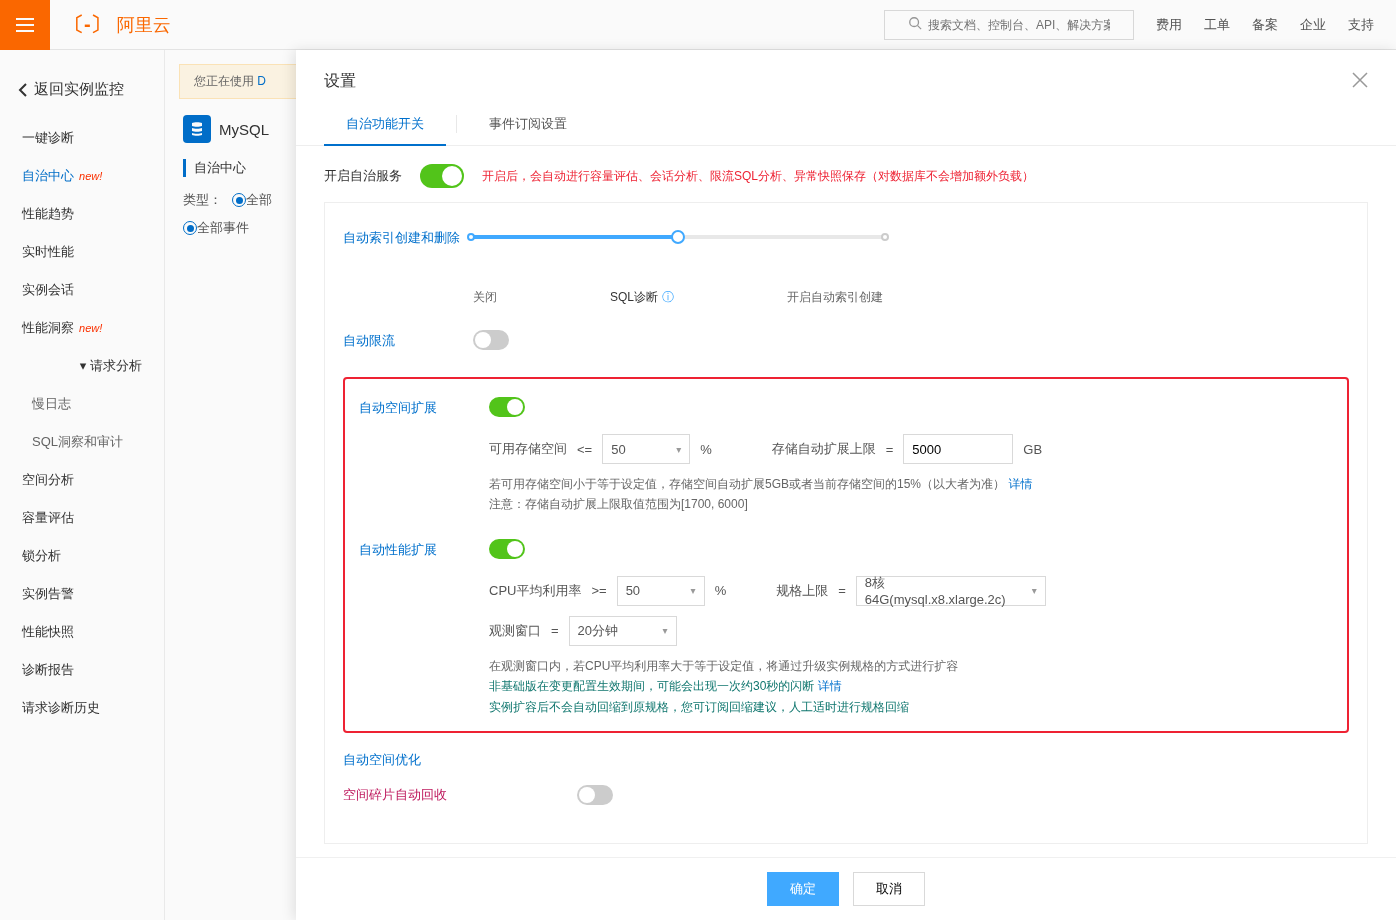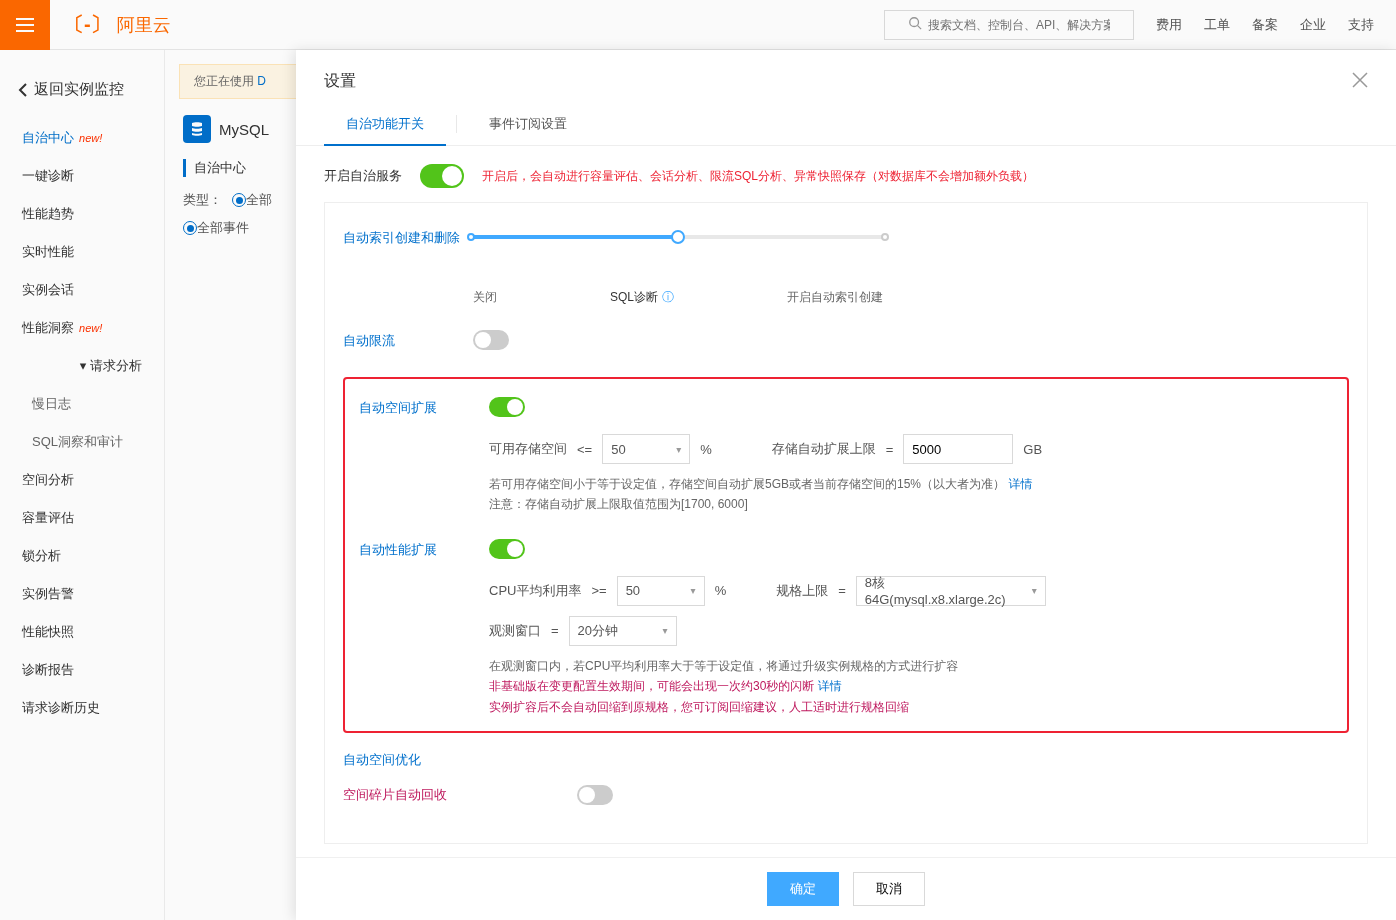--- a/index.html
+++ b/index.html
@@ -85,21 +85,21 @@
 .redbox { border: 2px solid #e23; border-radius: 4px; padding: 18px 14px 14px; margin-bottom: 18px; }
 
 .form-row { display: flex; align-items: center; gap: 10px; font-size: 13px; color: #555; margin-bottom: 10px; flex-wrap: wrap; }
 .inp, .sel { height: 30px; border: 1px solid #d9d9d9; padding: 0 8px; font-size: 13px; background:#fff; display:inline-flex; align-items:center; justify-content:space-between; }
 .inp { width: 88px; }
 .inp input { border:none; width:100%; outline:none; font-size:13px; }
 .sel { gap:10px; }
 .caret { color:#999; font-size:10px; }
 .hint { font-size: 12px; color: #666; line-height: 1.7; }
 .hint .link { color: #0070cc; }
-.hint .danger { color: #be185d; }
+.hint .danger { color: #0f766e; }
 
 .sub-section-label { color: #0070cc; margin-bottom: 16px; font-size:13px; }
 .sub-row { display: flex; gap: 130px; align-items: center; margin-bottom: 14px; }
 
 .modal-footer { padding: 14px 44px; display: flex; justify-content: center; gap: 14px; border-top: 1px solid #f0f0f0; }
 .btn { padding: 7px 22px; border: 1px solid transparent; font-size: 13px; cursor: pointer; }
 .btn-primary { background: #40a9ff; color:#fff; }
 .btn-default { background: #fff; border-color:#d9d9d9; }
 </style>
 </head>
@@ -136,22 +136,22 @@
 <div class="page">
 
   <div class="sidebar">
     <div class="back-link">
       <svg width="10" height="14">
           <path d="M8 1L2 7l6 6" fill="none" stroke="#333" stroke-width="2"></path>
         </svg>
       <span>返回实例监控</span>
     </div>
     <div id="nav-items">
+        <div class="nav-item"><span>一键诊断</span></div>
         <div class="nav-item active"><span>自治中心</span><span class="new"> new!</span></div>
-        <div class="nav-item"><span>一键诊断</span></div>
         <div class="nav-item"><span>性能趋势</span></div>
         <div class="nav-item"><span>实时性能</span></div>
         <div class="nav-item"><span>实例会话</span></div>
         <div class="nav-item"><span>性能洞察</span><span class="new"> new!</span></div>
         <div class="nav-item nav-expand"><span>▾ </span><span>请求分析</span></div>
         <div class="nav-item nav-sub"><span>慢日志</span></div>
         <div class="nav-item nav-sub"><span>SQL洞察和审计</span></div>
         <div class="nav-item"><span>空间分析</span></div>
         <div class="nav-item"><span>容量评估</span></div>
         <div class="nav-item"><span>锁分析</span></div>

